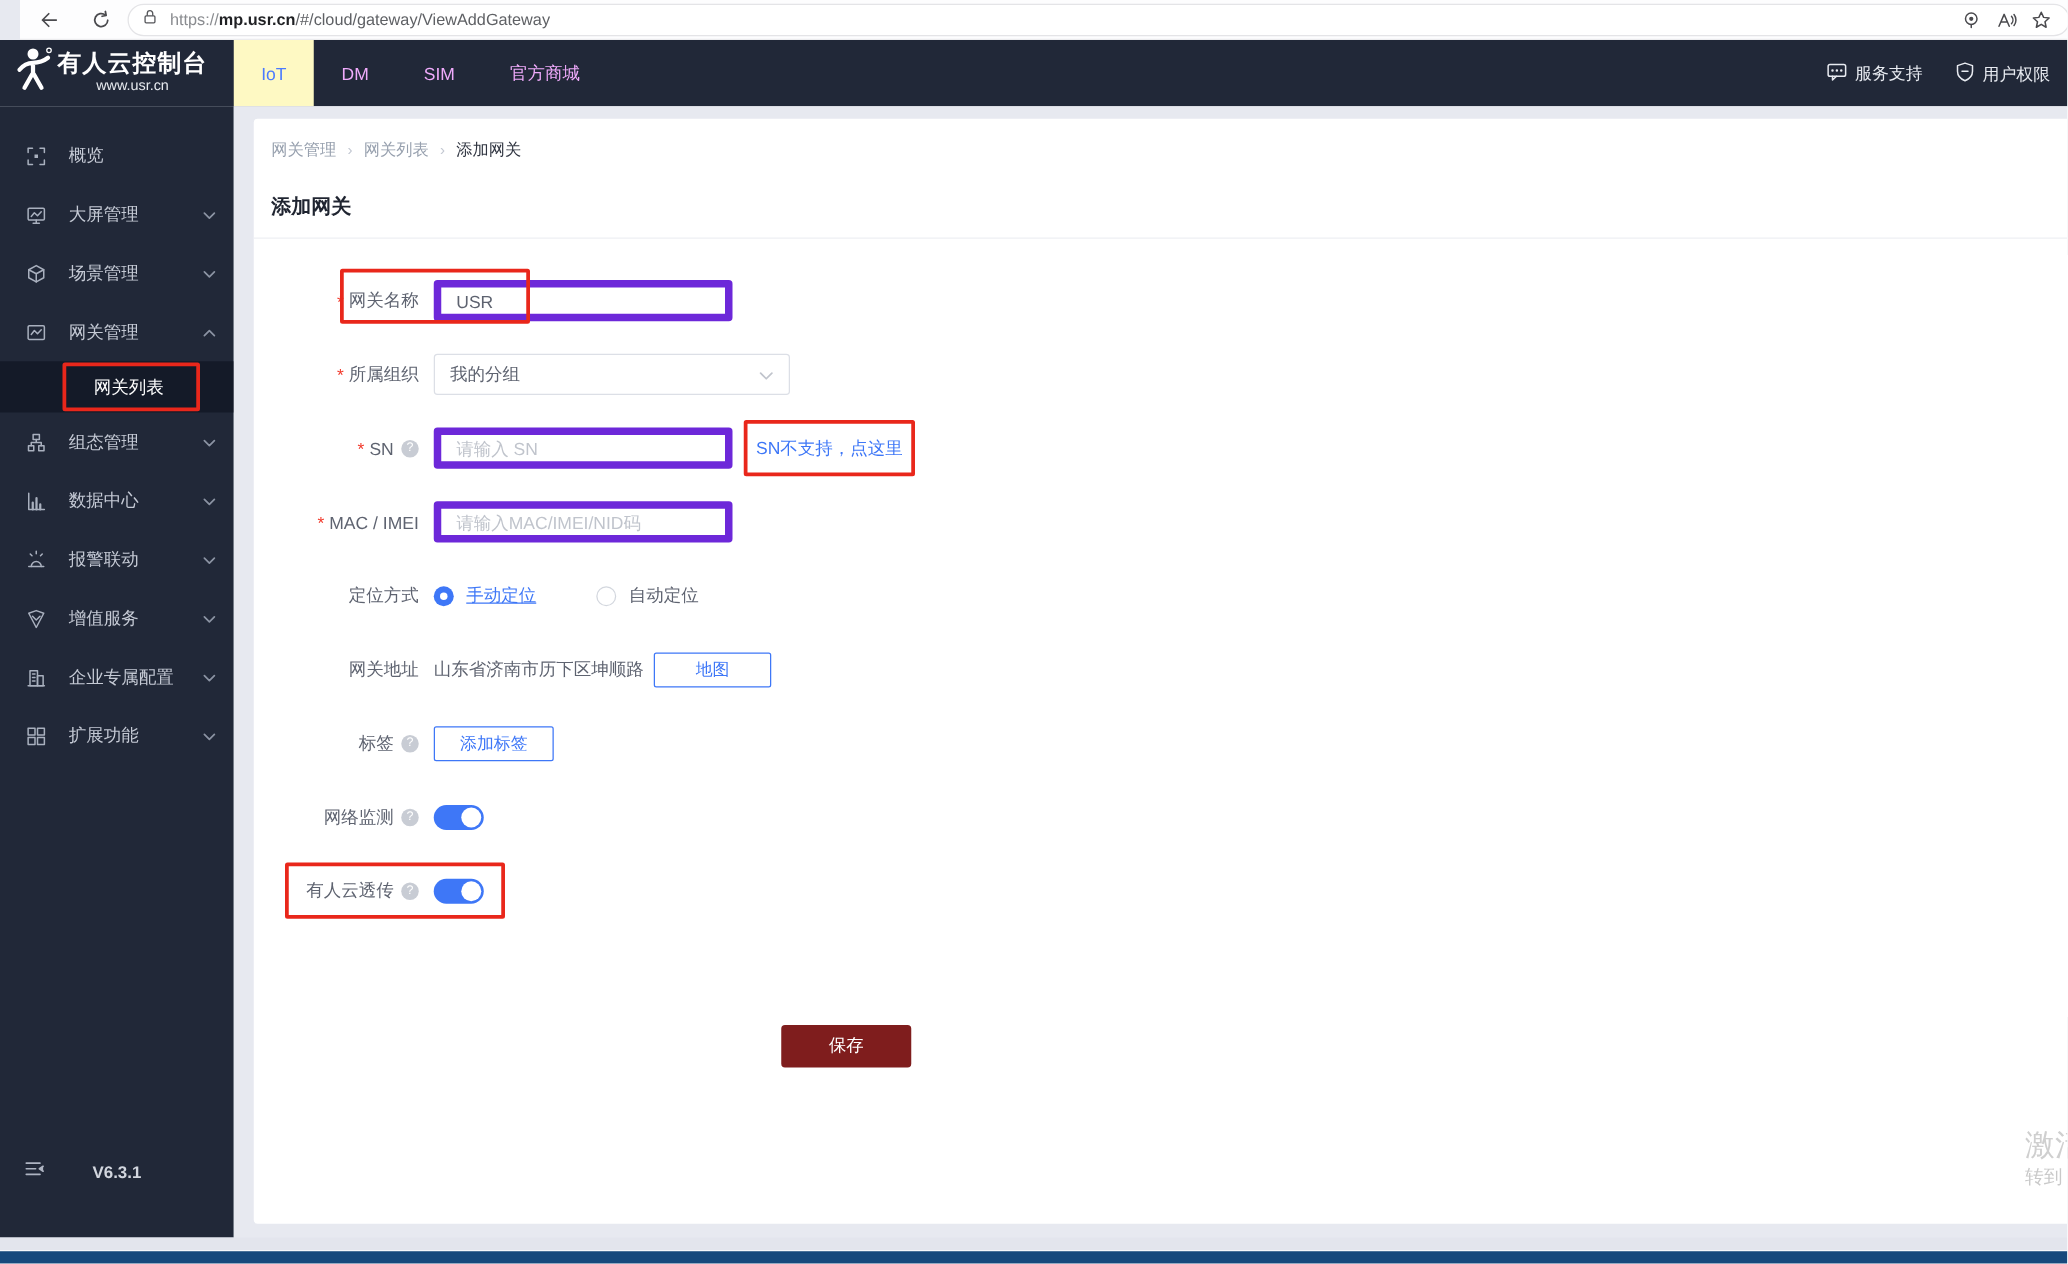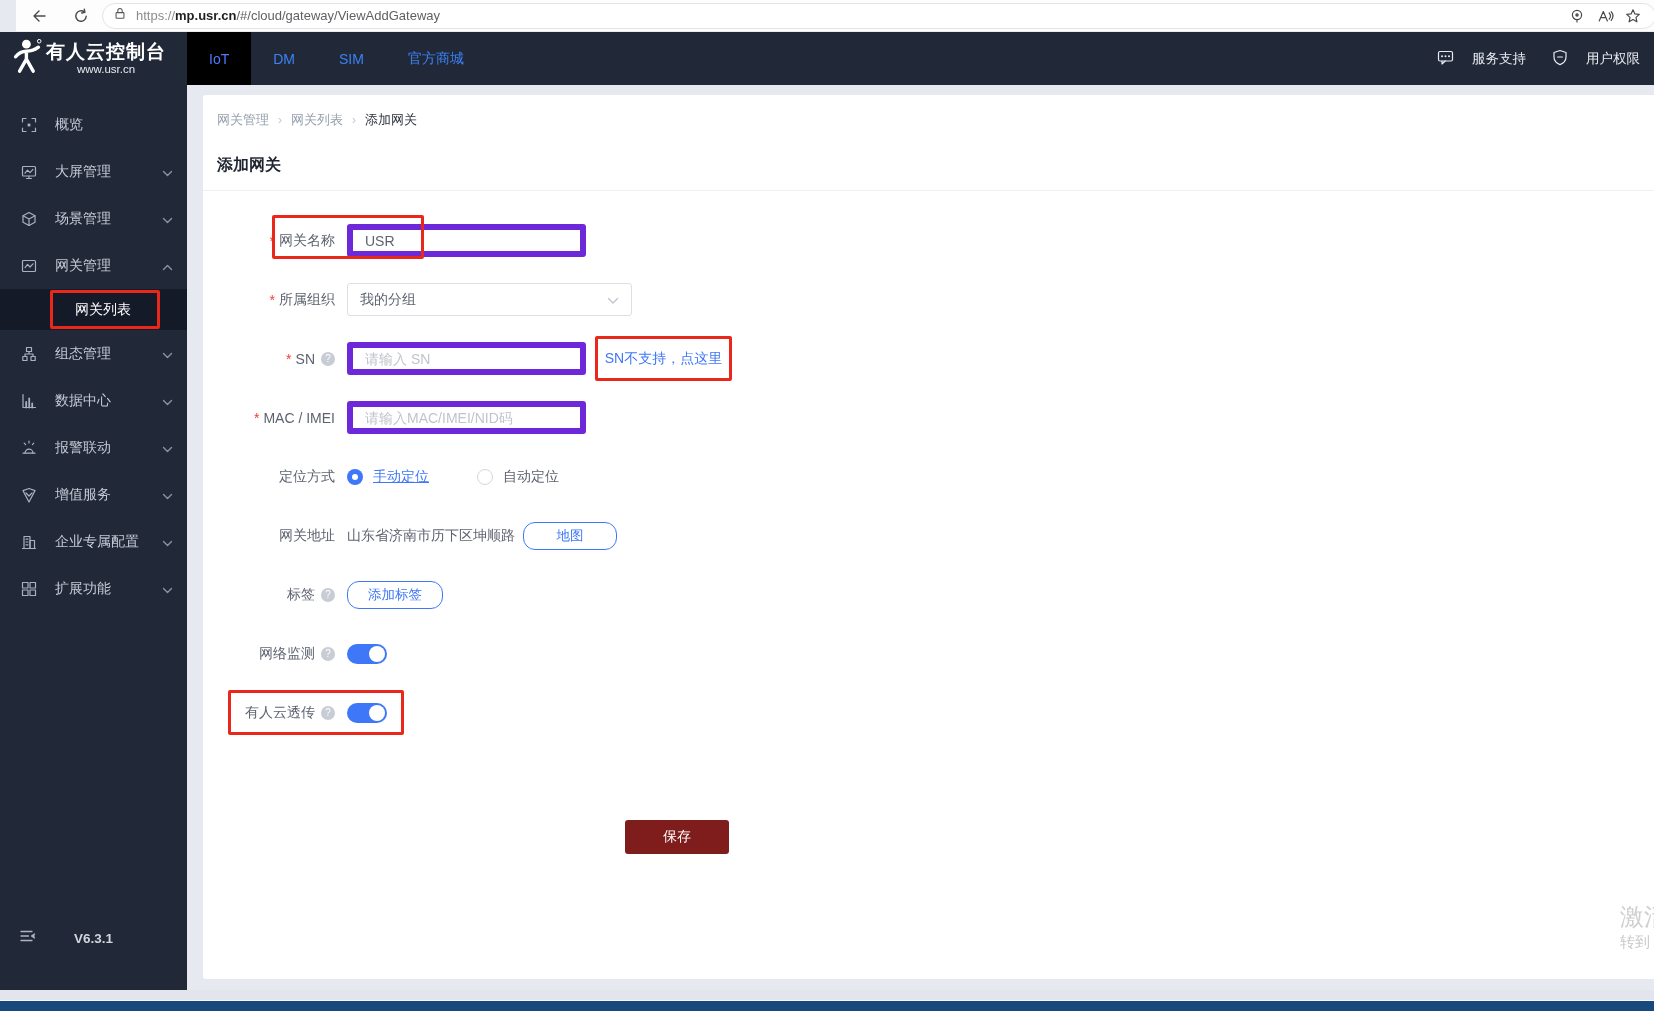--- a/index.html
+++ b/index.html
@@ -22,24 +22,24 @@
   .pill-icon svg { stroke:#4a4a4e; fill:none; stroke-width:1.2; stroke-linecap:round; stroke-linejoin:round; }
 
   
   .top-nav { position:absolute; top:32px; left:0; width:1654px; height:53px; background:#212838;
     display:flex; align-items:stretch; }
   .logo { width:187px; display:flex; align-items:center; padding-left:10px; }
   .logo-text { margin-left:2px; }
   .logo-title { color:#fff; font-size:19px; font-weight:bold; letter-spacing:1px; line-height:22px; }
   .logo-sub { color:#e7eaef; font-size:11.5px; text-align:center; line-height:13px; }
   .tabs { display:flex; align-items:stretch; }
-  .tab { padding:0 22px; display:flex; align-items:center; font-size:14px; color:#3b82f6; cursor:pointer; }
-  .tab.active { background:#000000; color:#4b7bff; }
+  .tab { padding:0 22px; display:flex; align-items:center; font-size:14px; color:#f0abfc; cursor:pointer; }
+  .tab.active { background:#fef9c3; color:#4b7bff; }
   .nav-right { margin-left:auto; display:flex; align-items:center; gap:26px; padding-right:14px; }
-  .nav-right .nav-link { display:flex; align-items:center; gap:18px; color:#e8ebf1; font-size:13.5px; cursor:pointer; }
+  .nav-right .nav-link { display:flex; align-items:flex-end; gap:6px; color:#e8ebf1; font-size:13.5px; cursor:pointer; }
   .nav-right svg { stroke:#e8ebf1; fill:none; stroke-width:1.2; stroke-linecap:round; stroke-linejoin:round; }
 
   
   .sidebar { position:absolute; top:85px; left:0; width:187px; height:905px; background:#212838; padding-top:16px; }
   .sb-item { height:47px; display:flex; align-items:center; padding:0 14px 0 21px; cursor:pointer; }
   .sb-item .sb-icon { width:17px; height:17px; flex:0 0 17px; display:flex; align-items:center; }
   .sb-item .sb-icon svg { stroke:#a9b0be; fill:none; stroke-width:1.2; stroke-linejoin:round; stroke-linecap:round; }
   .sb-label { margin-left:17px; font-size:14px; color:#c5cad5; flex:1; }
   .sb-chev svg { stroke:#8b93a3; fill:none; stroke-width:1.4; stroke-linecap:round; stroke-linejoin:round; }
   .sb-chev.up svg { transform:rotate(180deg); }
@@ -82,21 +82,21 @@
   .radio-dot { width:16px; height:16px; border-radius:50%; }
   .radio-dot.on { background:#3e77f7; position:relative; }
   .radio-dot.on::after { content:""; position:absolute; left:5px; top:5px; width:6px; height:6px; border-radius:50%; background:#fff; }
   .radio-dot.off { background:#fff; border:1px solid #d3d7de; }
   .radio-label { margin-left:10px; font-size:14px; }
   .radio-label.sel { color:#3e77f7; text-decoration:underline; }
   .radio-label.unsel { color:#5e6370; }
   .radio-gap { width:48px; }
   .addr-text { font-size:14px; color:#5e6370; }
   .outline-btn { height:28px; border:1px solid #3e77f7; color:#3e77f7; background:#fff; font-size:13.5px;
-    border-radius:12px; display:flex; align-items:center; justify-content:center; cursor:pointer;
+    border-radius:2px; display:flex; align-items:center; justify-content:center; cursor:pointer;
     font-family:"Liberation Sans",sans-serif; }
   .map-btn { width:94px; margin-left:8px; }
   .tag-btn { width:96px; }
   .toggle { width:40px; height:20px; border-radius:10px; background:#3e77f7; position:relative; cursor:pointer; }
   .toggle::after { content:""; position:absolute; right:2px; top:2px; width:16px; height:16px; border-radius:50%; background:#fff; }
   .save-btn { margin:65px 0 0 410px; width:104px; height:34px; background:#7f1d1d; color:#fff; border:none;
     border-radius:3px; font-size:14px; cursor:pointer; font-family:"Liberation Sans",sans-serif; }
 
   .watermark { position:absolute; top:818px; right:-14px; text-align:left; pointer-events:none; }
   .wm1 { font-size:24px; color:#cfcfcf; line-height:28px; }

